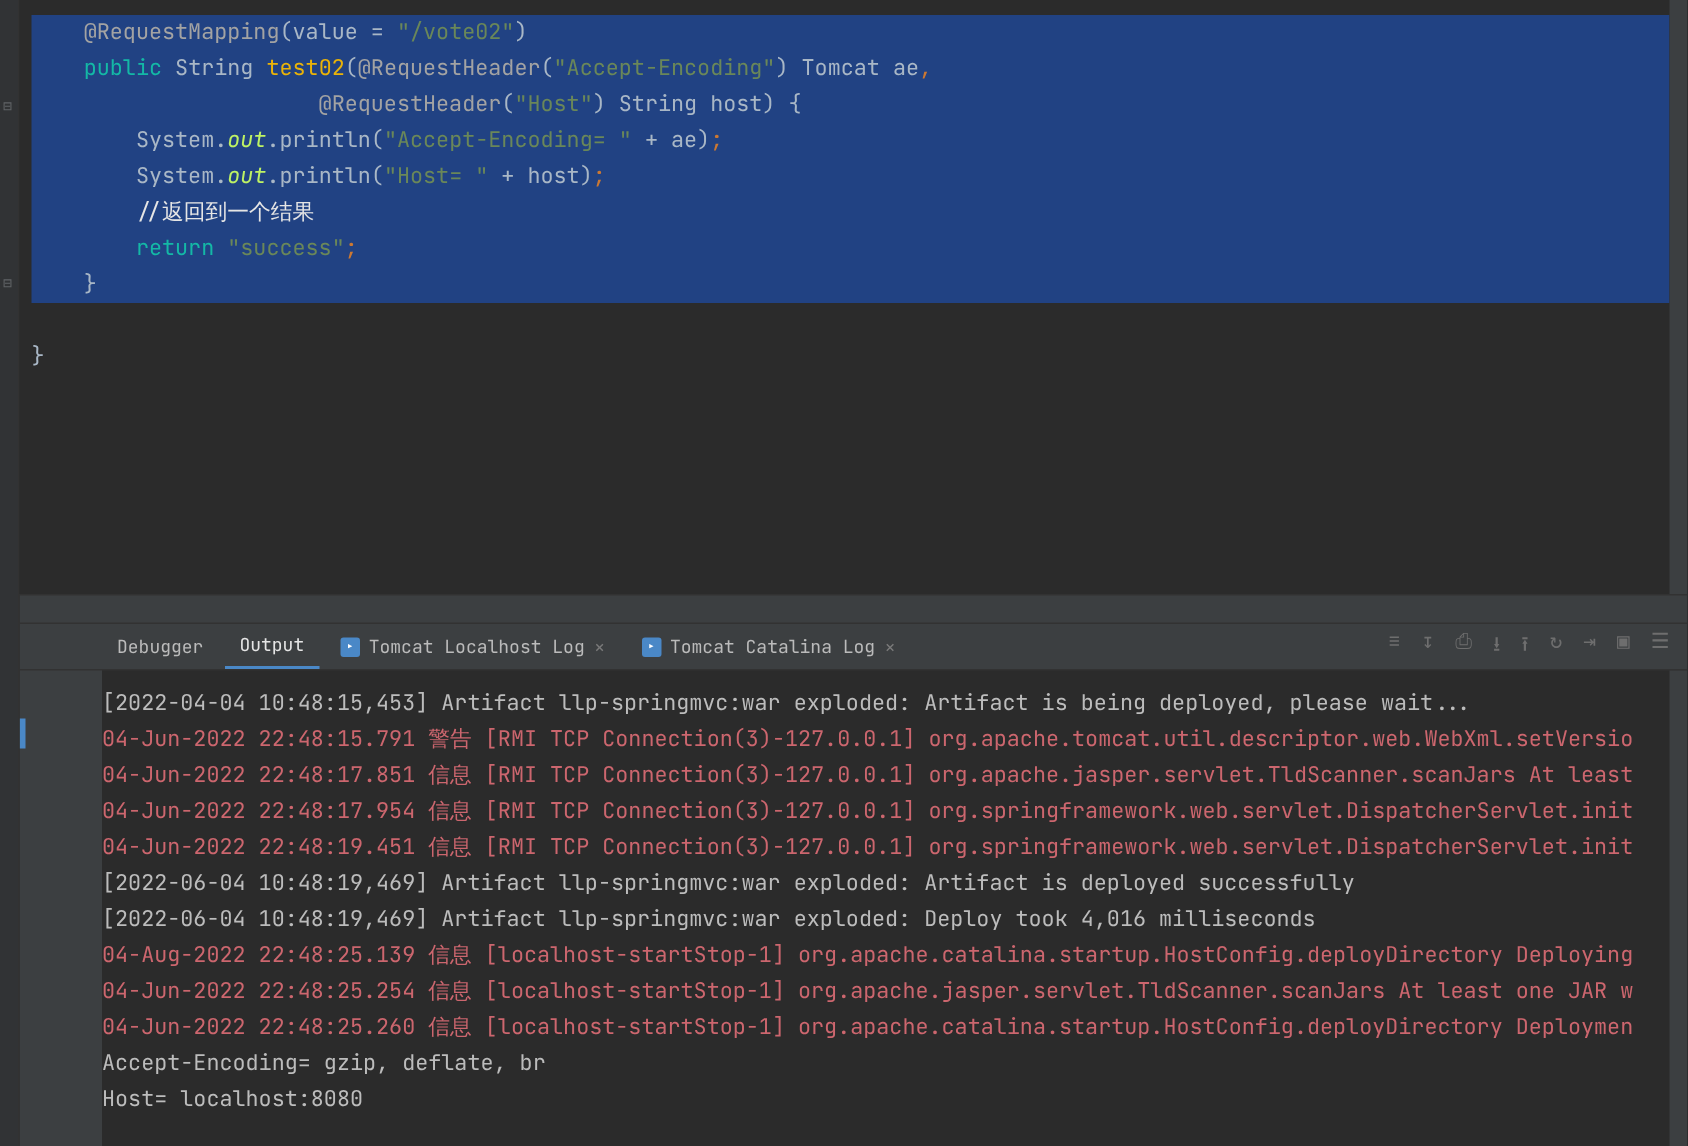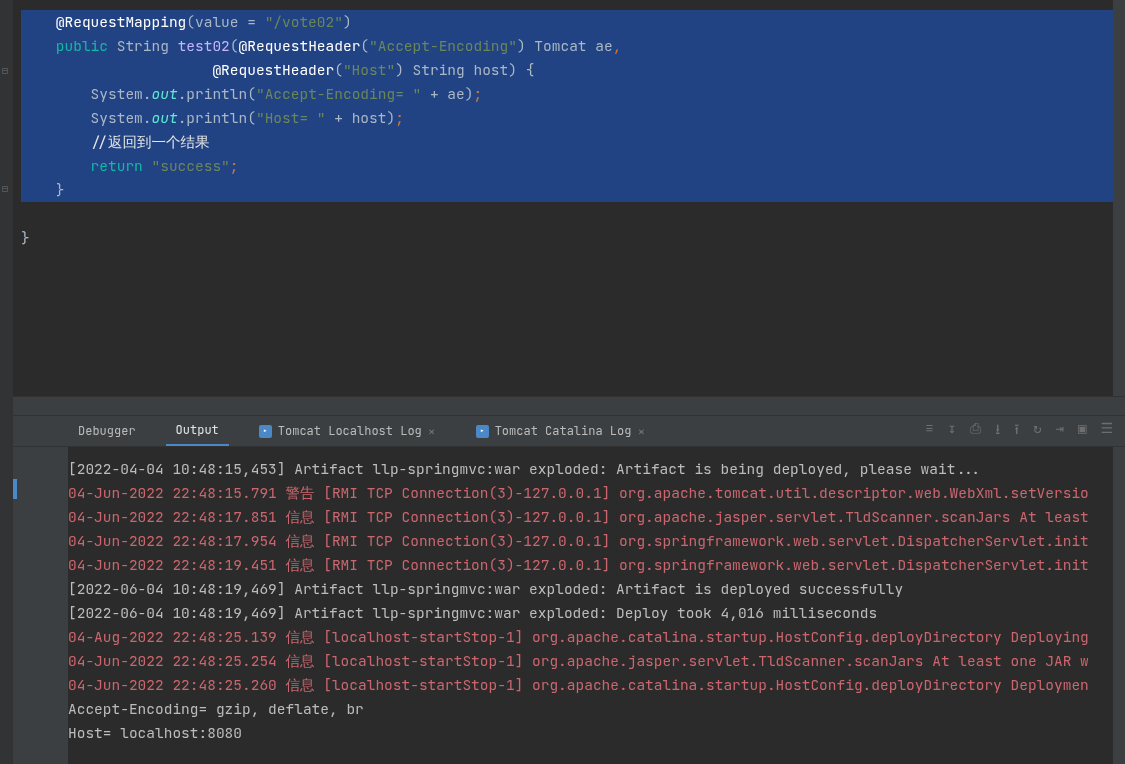--- a/index.html
+++ b/index.html
@@ -52,24 +52,24 @@
   }
   pre.code {
     padding-left:8px;
     line-height:24px;
     white-space:pre;
     font-family:inherit;
     padding-top:10px;
   }
   .sel { background:#214283; display:inline-block; min-width:100%; }
   .kw { color:#14b8a6; }
-  .ann { color:#ffffff; }
+  .ann { color:#a3a3a3; }
   .str { color:#6a8759; }
-  .fld { color:#5eead4; font-style:italic; }
-  .fn { color:#c4b5fd; }
+  .fld { color:#bef264; font-style:italic; }
+  .fn { color:#eab308; }
   .comment { color:#e5e5e5; }
   .pl { color:#a9b7c6; }
   .wh { color:#cc7832; }
   .mid-gap {
     height:20px;
     background:#3c3f41;
     border-top:1px solid #323232;
     border-bottom:1px solid #323232;
   }
   .lower {
@@ -86,21 +86,21 @@
   }
   .tabs {
     height:31px;
     background:#3c3f41;
     display:flex;
     align-items:center;
     border-bottom:1px solid #323232;
     padding-left:55px;
     font-size:12px;
     color:#bbbbbb;
-    gap:20px;
+    gap:4px;
   }
   .tab {
     padding:0 10px;
     height:30px;
     display:flex;
     align-items:center;
     gap:6px;
     cursor:pointer;
     white-space:nowrap;
   }

